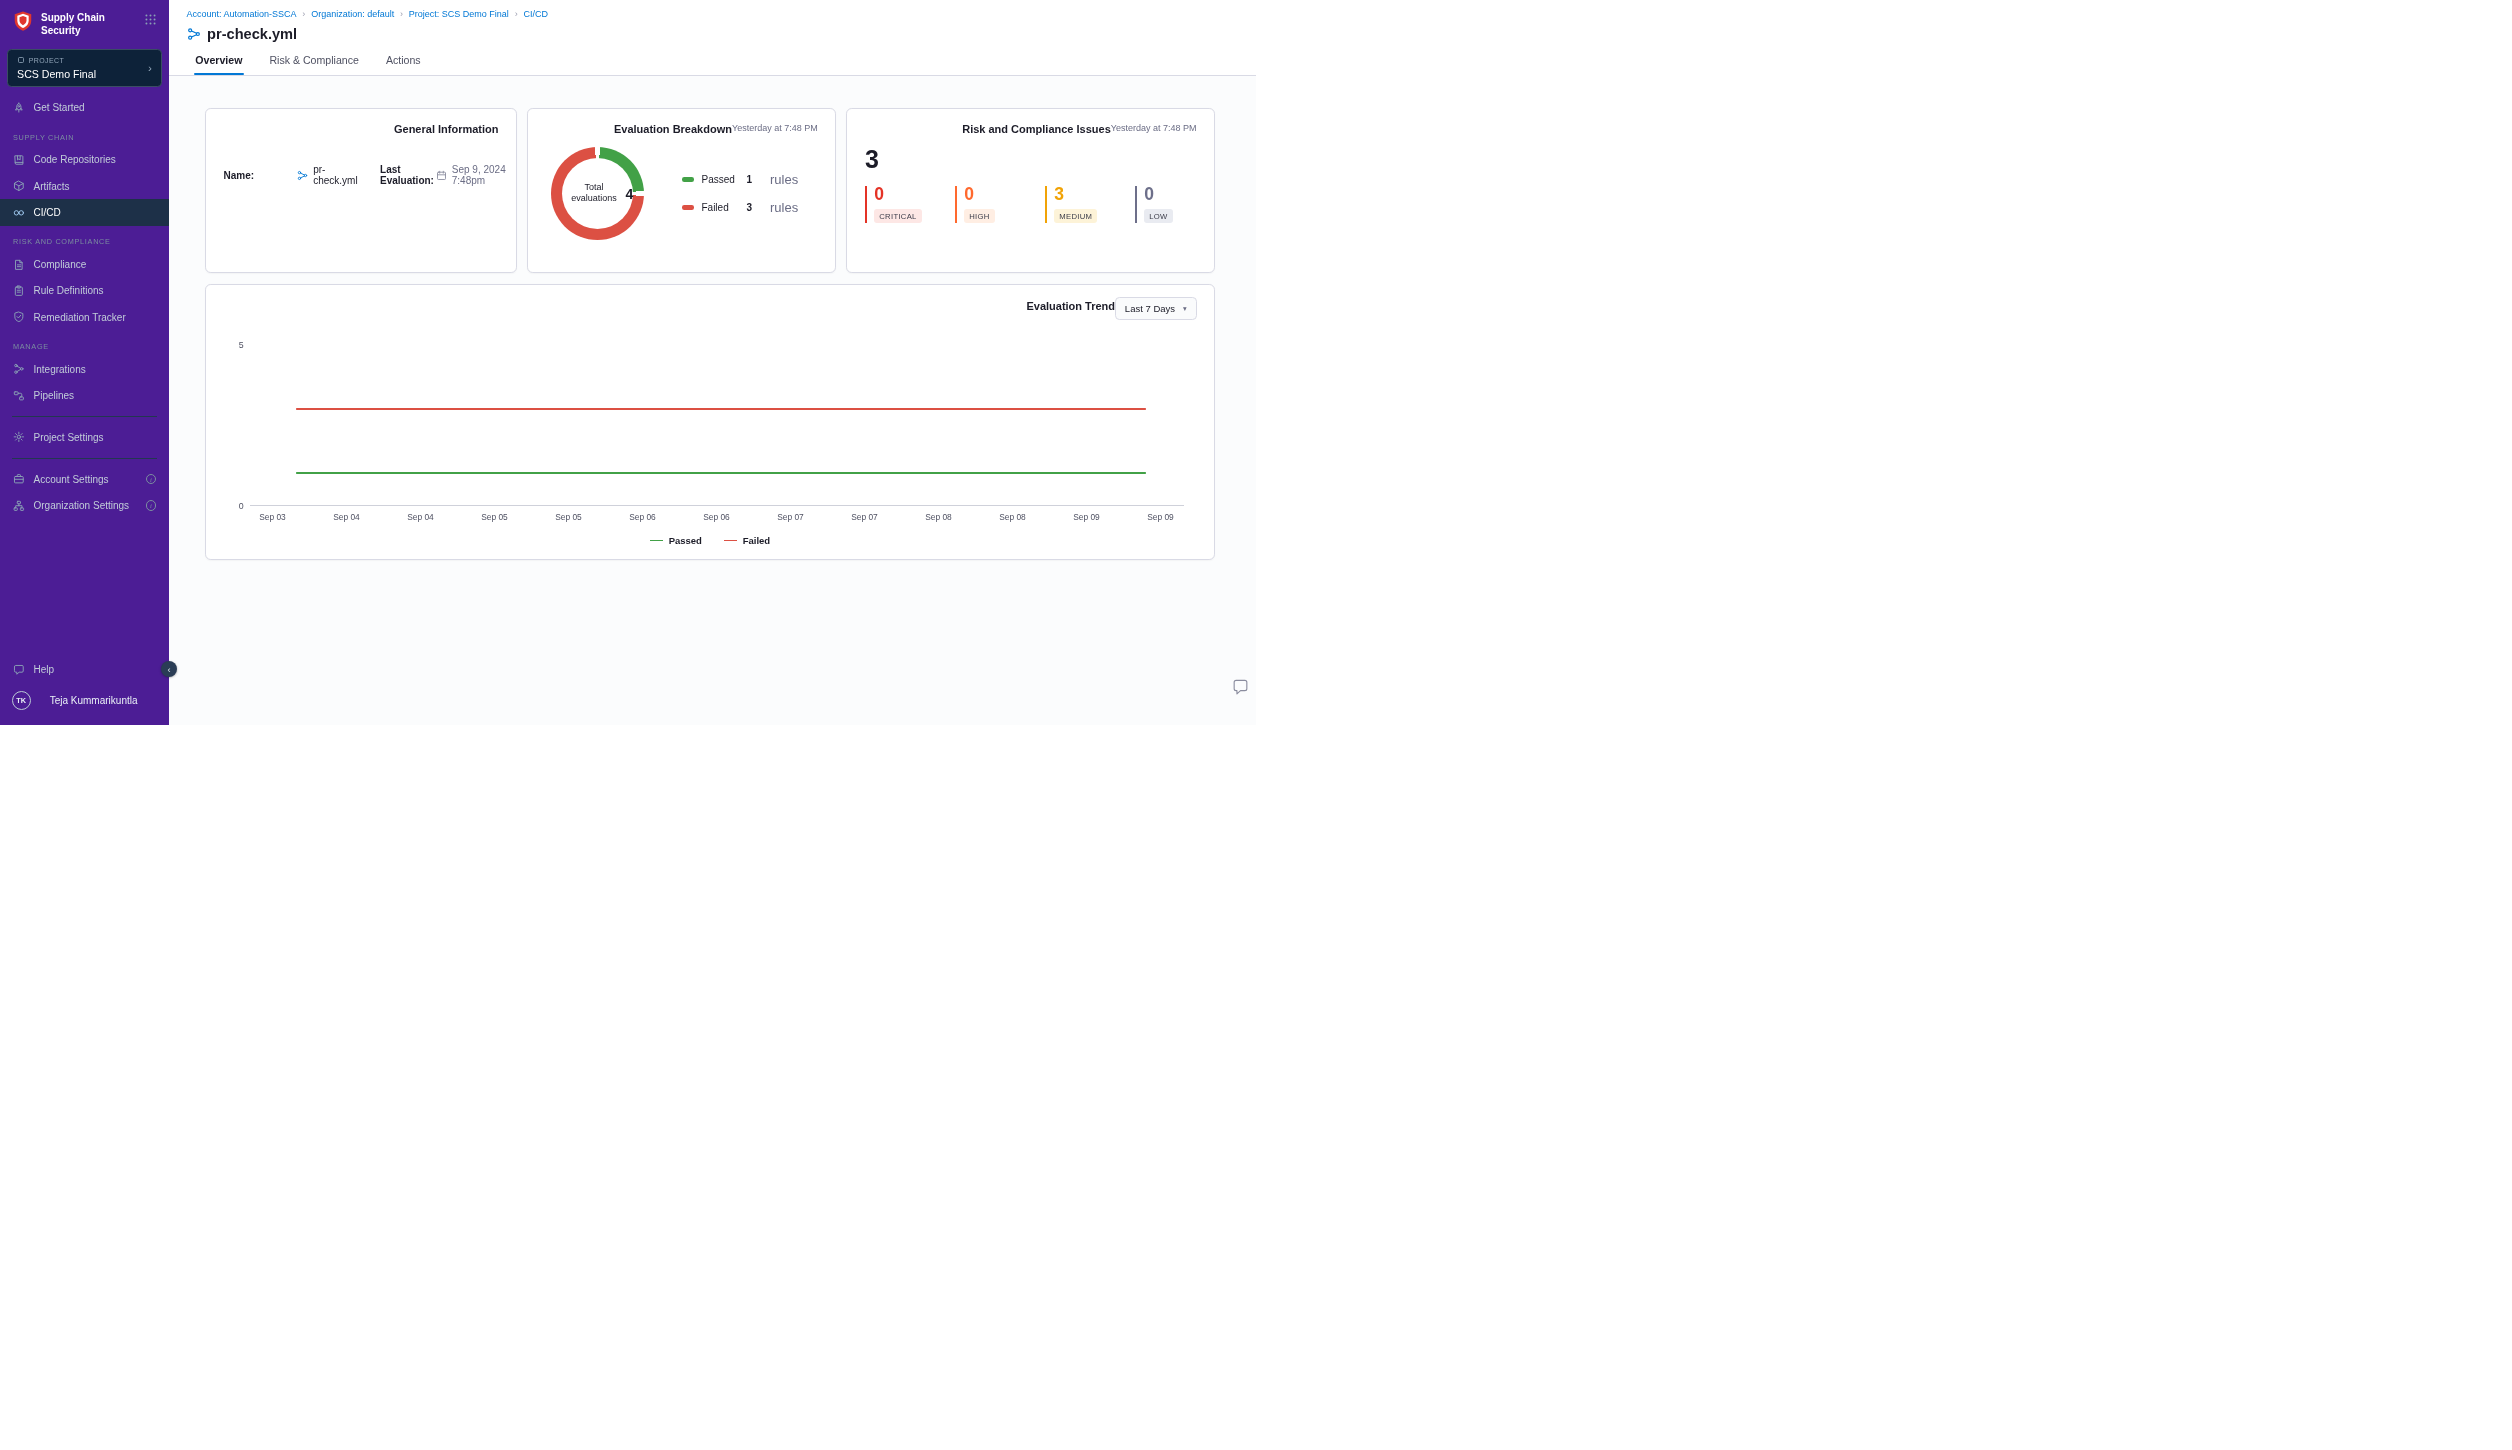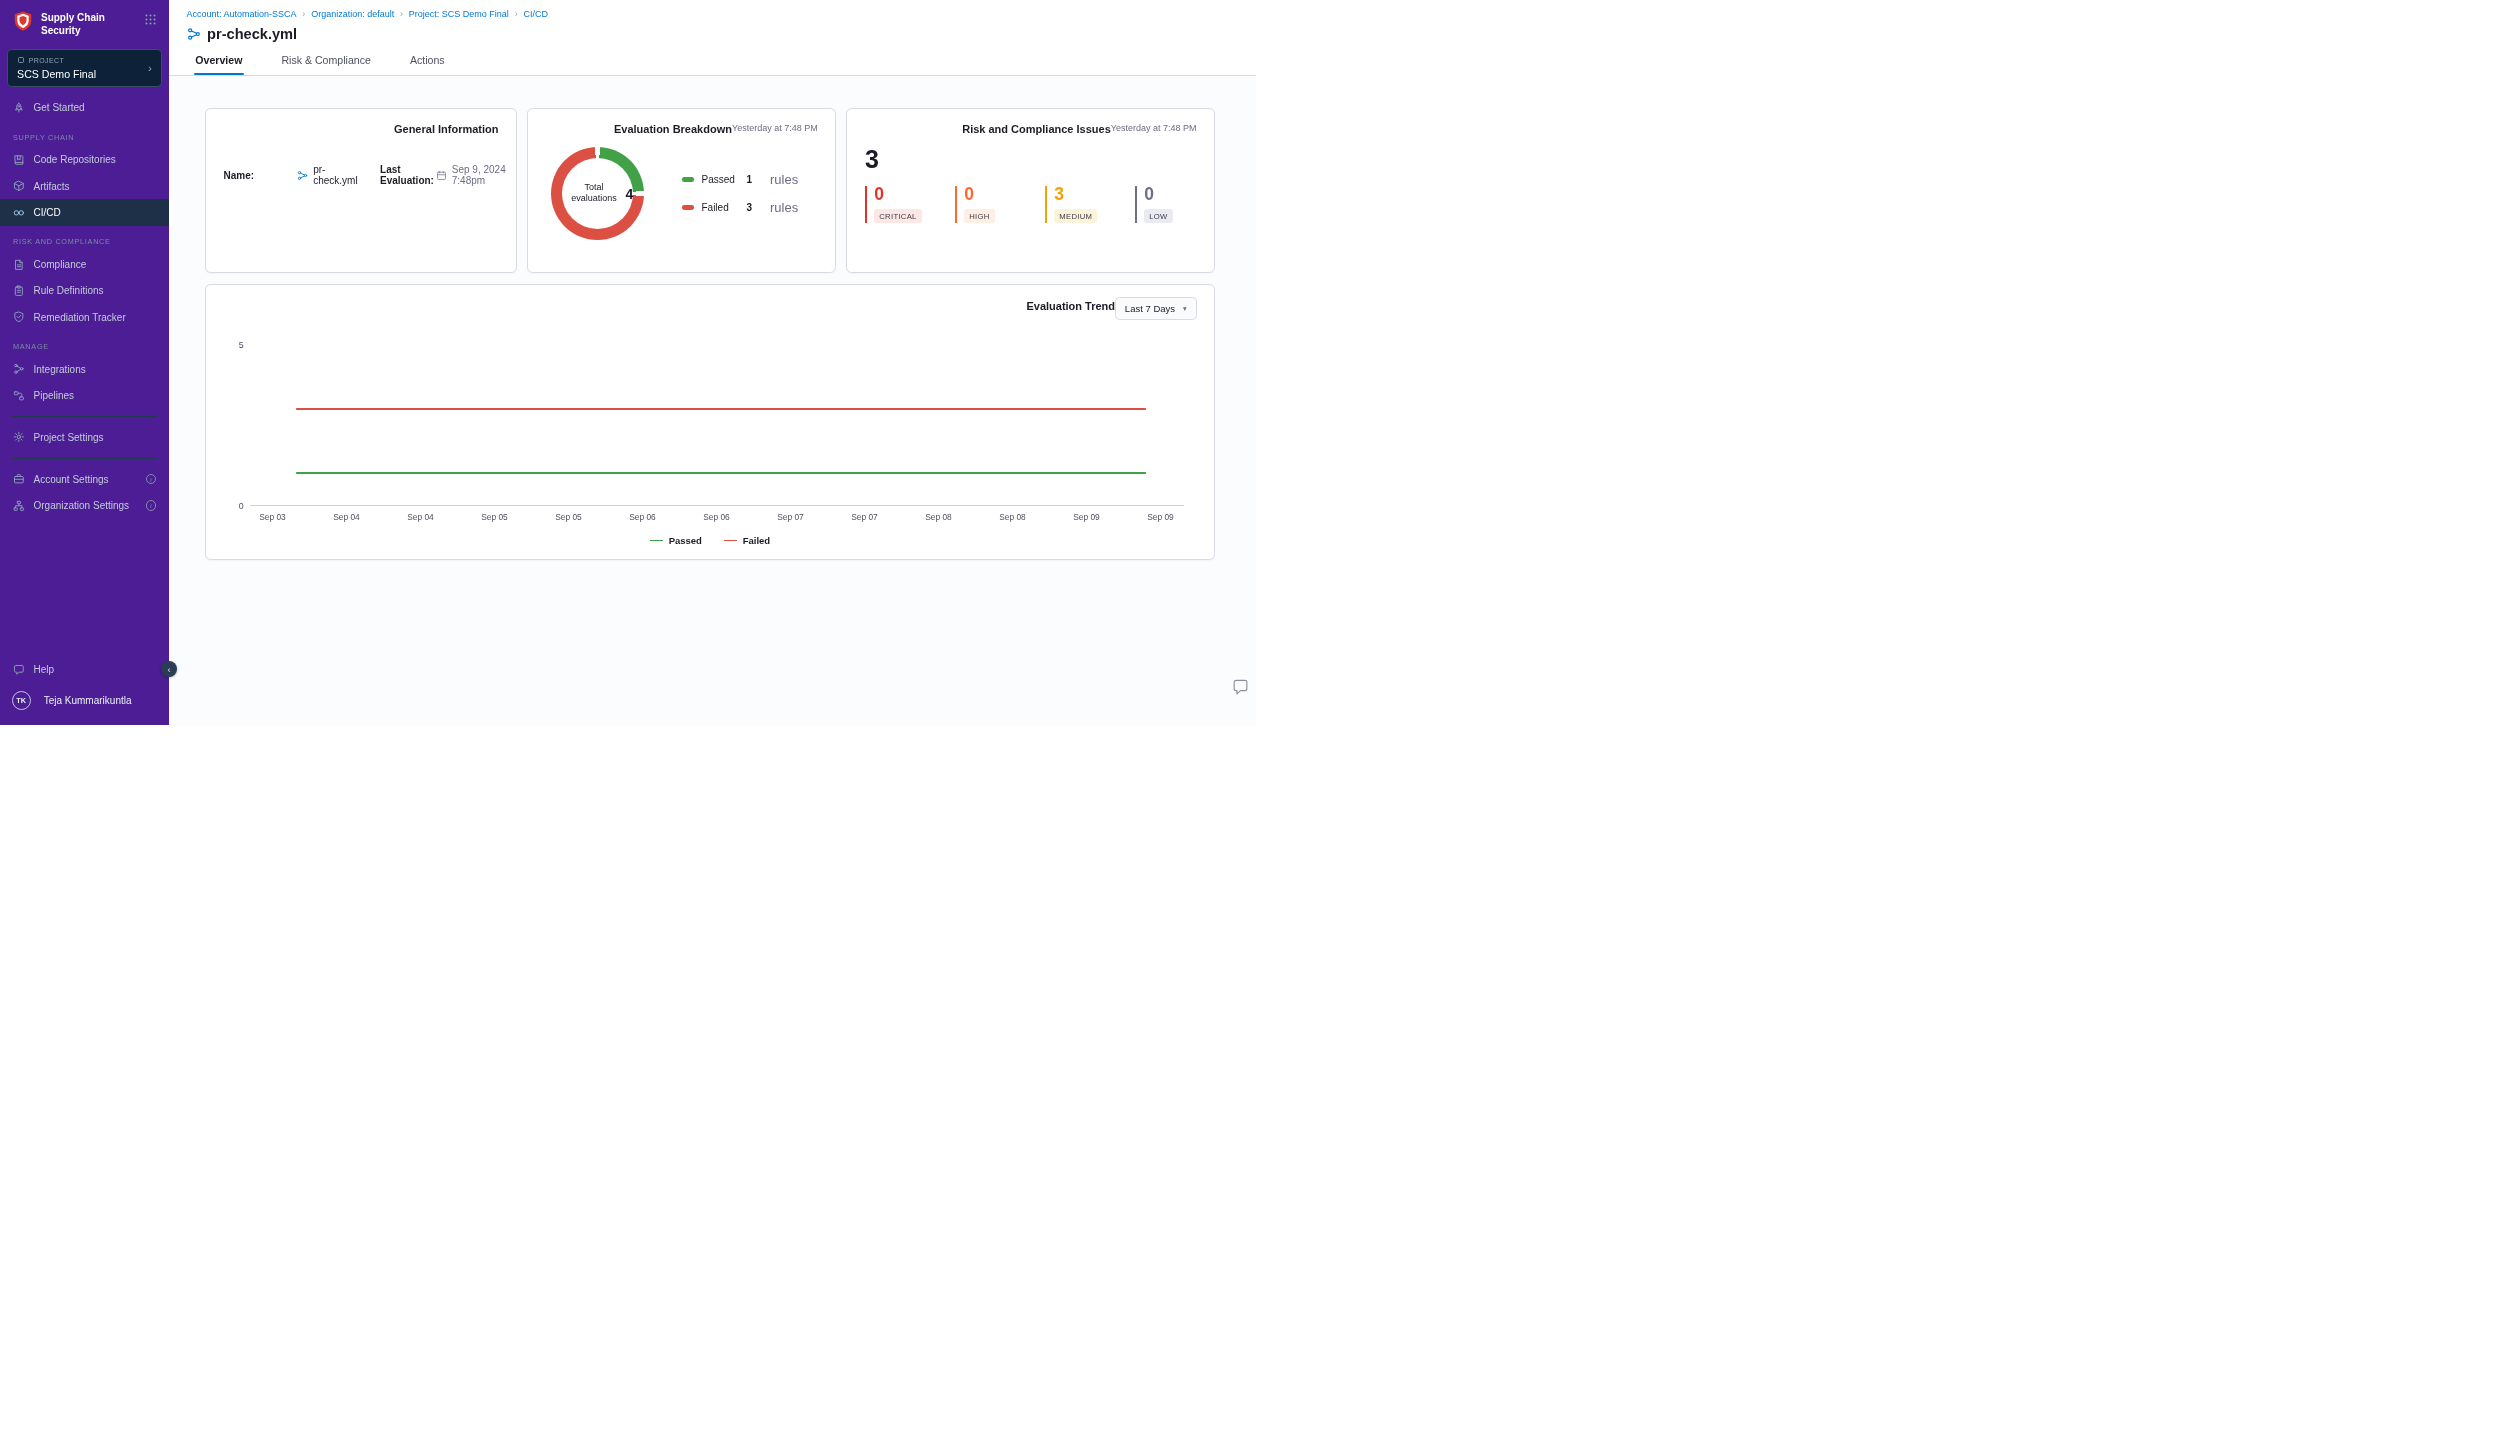--- a/index.html
+++ b/index.html
@@ -23,38 +23,38 @@
   .nav-item{display:flex;align-items:center;gap:8.8px;padding:7.3px 13px;font-size:10px;color:#c2cdd9;cursor:pointer}
   .nav-item.active{background:#1d3048;color:#fff}
   .nav-item.active .nav-icon{color:#9fc8ef}
   .nav-icon{width:11.7px;height:11.7px;color:#8aa0b5;display:inline-flex;flex-shrink:0}
   .nav-icon svg{width:11.7px;height:11.7px;fill:none;stroke:currentColor;stroke-width:1.3;stroke-linecap:round;stroke-linejoin:round}
   .nav-section-title{padding:11.7px 13px 5.1px;font-size:7.3px;letter-spacing:0.7px;color:#7b8da0}
   .nav-divider{border-top:0.7px solid #233750;margin:7.3px 11.7px}
   .info-dot{margin-left:auto;width:10.2px;height:10.2px;border:0.7px solid #7b8da0;border-radius:50%;color:#7b8da0;font-size:6.6px;display:flex;align-items:center;justify-content:center;font-family:"Liberation Serif",serif;font-style:italic;flex-shrink:0}
   .info-dot::after{content:"i"}
   .sidebar-bottom{margin-top:auto}
-  .user-row{display:flex;align-items:center;gap:13px;padding:8.8px 11.7px 14.6px;cursor:pointer}
+  .user-row{display:flex;align-items:center;gap:19px;padding:8.8px 11.7px 14.6px;cursor:pointer}
   .avatar{width:19px;height:19px;border-radius:50%;border:1.1px solid #b9c8d6;color:#e9f0f6;font-size:7.3px;display:flex;align-items:center;justify-content:center;font-weight:bold;flex-shrink:0}
   .user-name{font-size:10px;color:#e9f0f6}
   .collapse-handle{position:absolute;right:-8px;top:661px;width:16px;height:16px;border-radius:50%;background:#2a3d55;color:#dbe4ec;display:flex;align-items:center;justify-content:center;font-size:9.5px;cursor:pointer;box-shadow:0 0.7px 2.2px rgba(0,0,0,.35)}
   .collapse-handle::after{content:"‹"}
 
   
   .main{flex:1;display:flex;flex-direction:column;background:#fbfcfd;position:relative;overflow:hidden}
   .page-header{background:#fff;padding:8.8px 0 0 17.5px;border-bottom:0.7px solid #d9dae5}
   .breadcrumb{display:flex;align-items:center;gap:5.8px;font-size:9px}
   .crumb-link{color:#0278d5;cursor:pointer}
   .crumb-sep{color:#9a9cae}
   .crumb-sep::after{content:"›"}
   .title-row{display:flex;align-items:center;gap:6.6px;margin-top:7.3px}
   .title-icon{display:inline-flex}
   .title-icon svg{width:14px;height:14px;fill:none;stroke:#0278d5;stroke-width:1.4;stroke-linecap:round}
   .page-title{font-size:14.6px;font-weight:bold;color:#1c1c28}
-  .tabs{display:flex;gap:36px;margin-top:11.7px;padding-left:7.3px}
+  .tabs{display:flex;gap:24px;margin-top:11.7px;padding-left:7.3px}
   .tab{font-size:10.6px;color:#4f5162;padding:0 1.5px 8.8px;cursor:pointer;position:relative}
   .tab.active{color:#1c1c28;font-weight:bold}
   .tab.active::after{content:"";position:absolute;left:0;right:0;bottom:-0.7px;height:1.8px;background:#0278d5;border-radius:1.5px}
   .content{flex:1;padding:32px 41px 0 36px;overflow:auto}
 
   .cards-row{display:flex;gap:10.2px}
   .card{background:#fff;border:0.7px solid #d9dae5;border-radius:5.8px;box-shadow:0 0.7px 1.5px rgba(40,41,61,.04);padding:14.6px 17.5px}
   .card-head{display:flex;align-items:flex-start;justify-content:flex-end}
   .card-title{font-size:11px;font-weight:bold;color:#1c1c28}
   .card-time{font-size:9px;color:#6b6d85}

